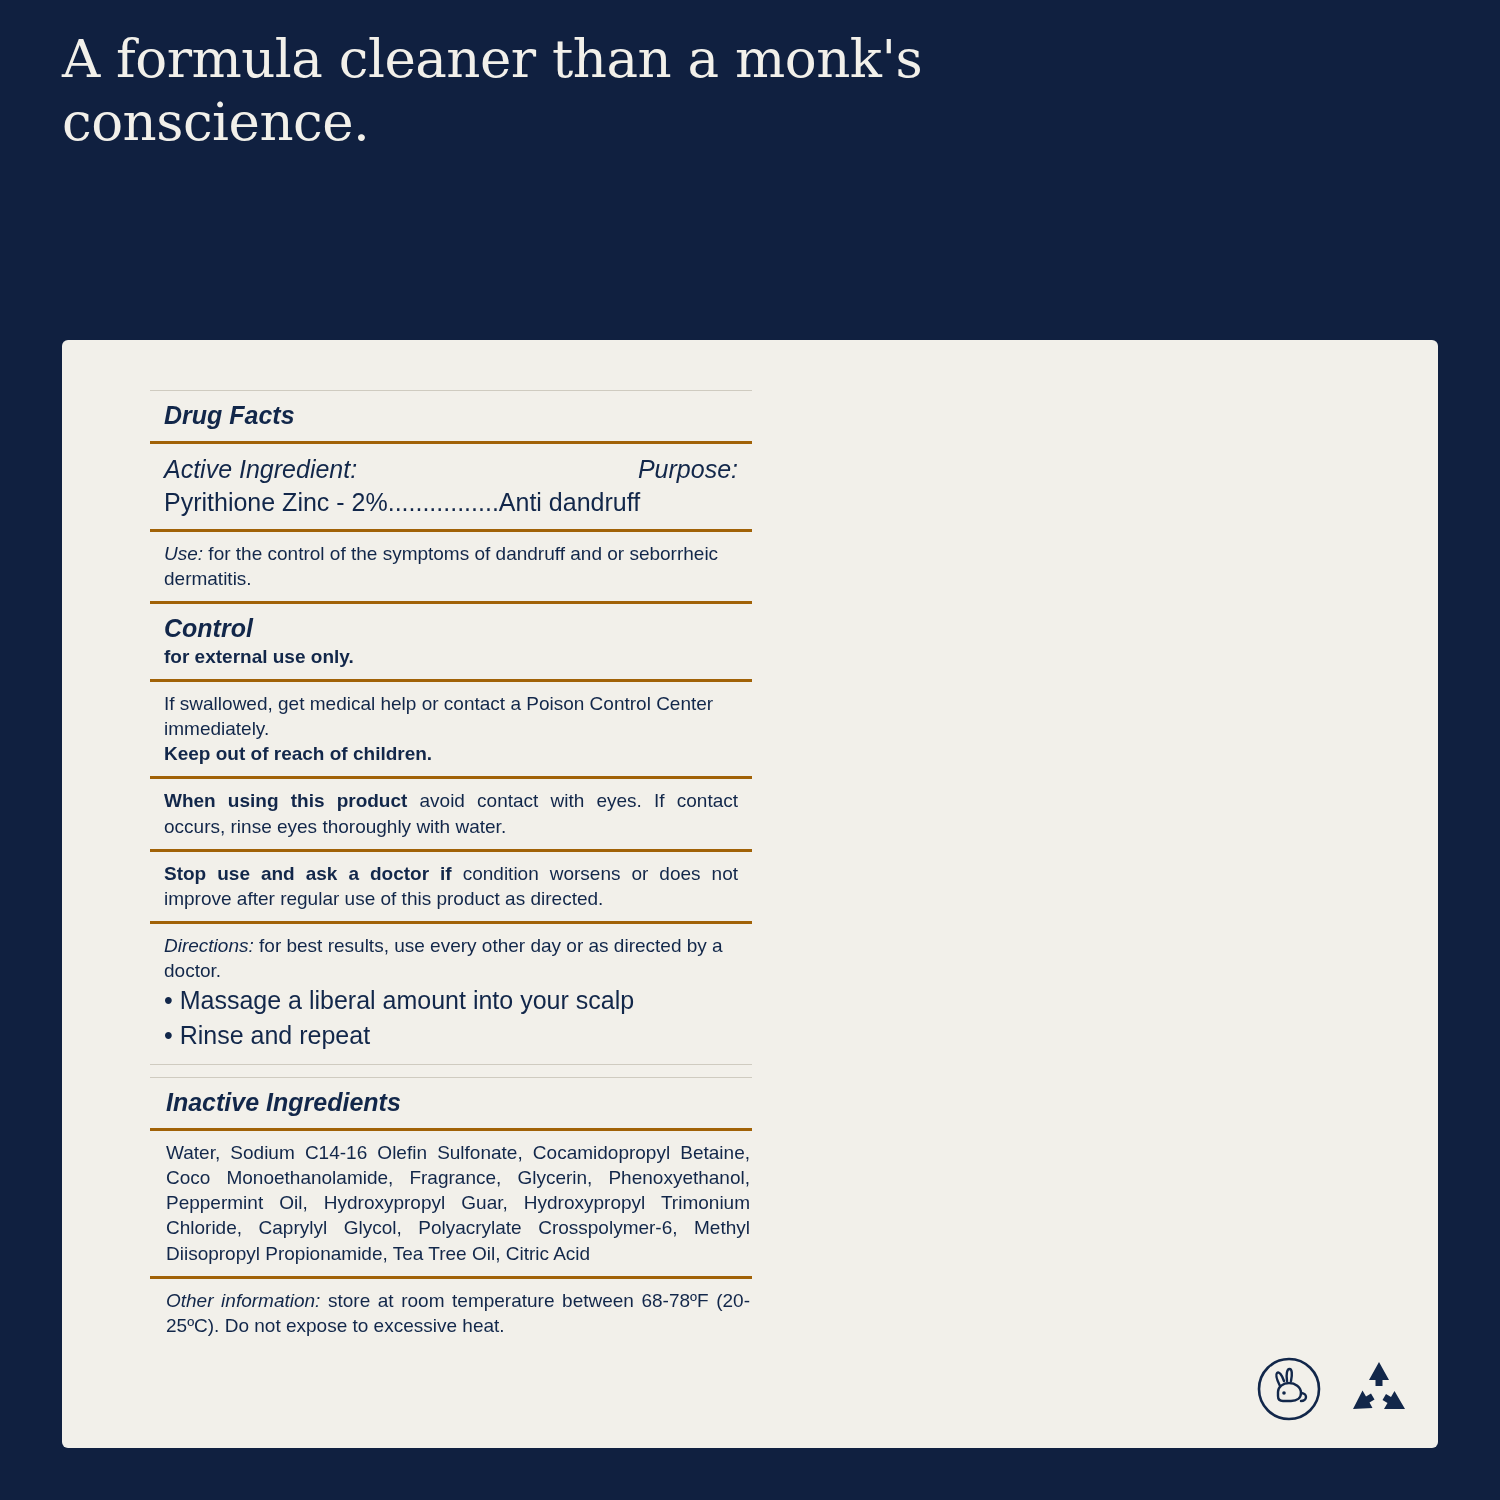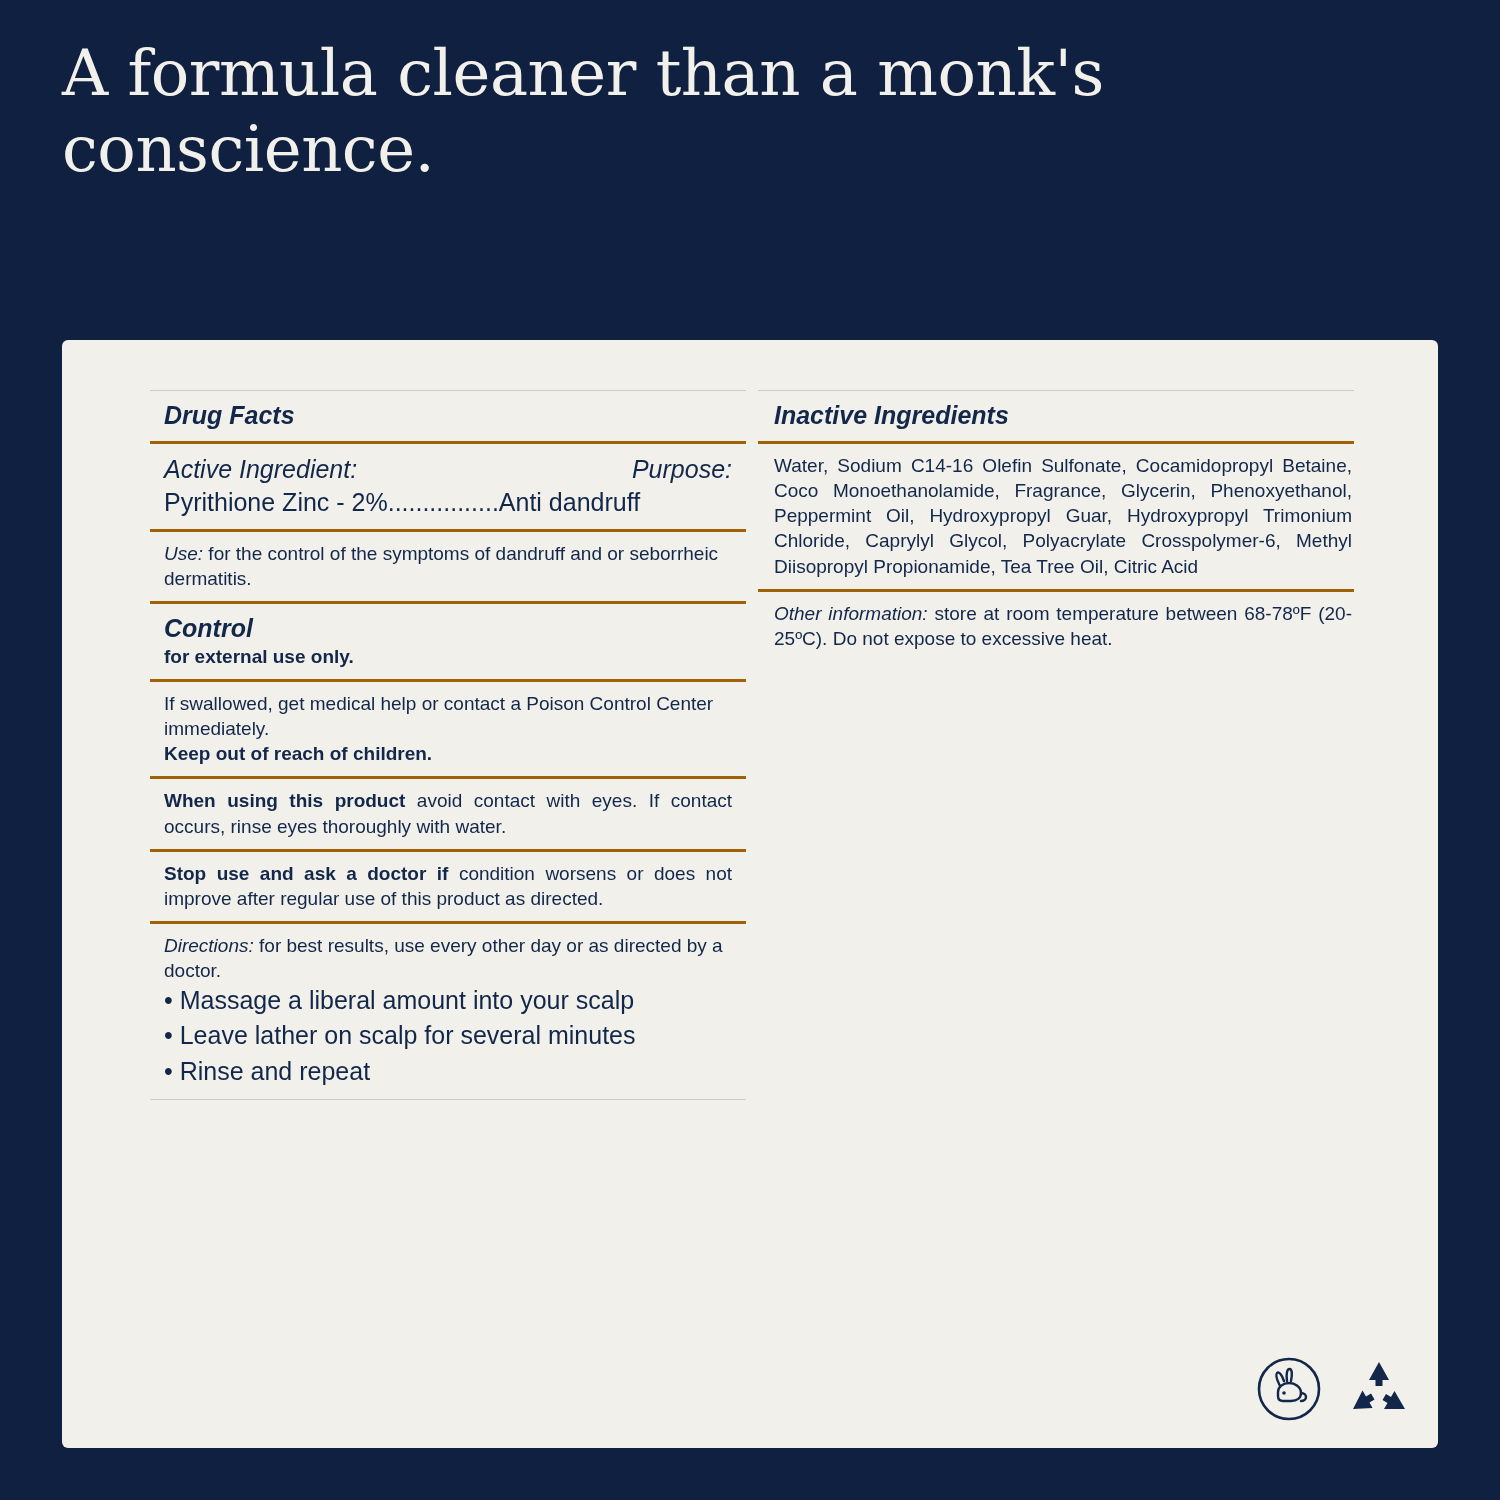--- a/index.html
+++ b/index.html
@@ -17,25 +17,25 @@
   .page {
     position: relative;
     width: 1500px;
     height: 1500px;
     padding: 0;
   }
 
   .headline {
     position: absolute;
     left: 62px;
-    top: 36px;
+    top: 28px;
     width: 1180px;
     color: #f2f0ea;
     font-family: "DejaVu Serif", serif;
-    font-size: 64px;
+    font-size: 53px;
     line-height: 1.18;
     font-weight: 400;
     letter-spacing: -0.5px;
   }
 
   .panel {
     position: absolute;
     left: 62px;
     top: 340px;
     width: 1376px;
@@ -44,20 +44,21 @@
     border-radius: 6px;
   }
 
   .facts {
     position: absolute;
     left: 88px;
     top: 50px;
     width: 1204px;
     display: flex;
     gap: 12px;
+    flex-direction: column;
   }
 
   .col {
     width: 602px;
   }
 
   .col-left { padding-right: 0; }
 
   .blk {
     border-top: 3px solid #a16207;
@@ -180,21 +181,20 @@
           </div>
         </div>
 
         <div class="blk last">
           <div class="p">
             <span class="i">Directions:</span>
             <span>for best results, use every other day or as directed by a doctor.</span>
           </div>
           <div class="bullets">
             <div>• Massage a liberal amount into your scalp</div>
-            <div>• Leave lather on scalp for several minutes</div>
             <div>• Rinse and repeat</div>
           </div>
         </div>
 
       </div>
 
       <div class="col col-right">
 
         <div class="blk">
           <div class="hdr">Inactive Ingredients</div>

